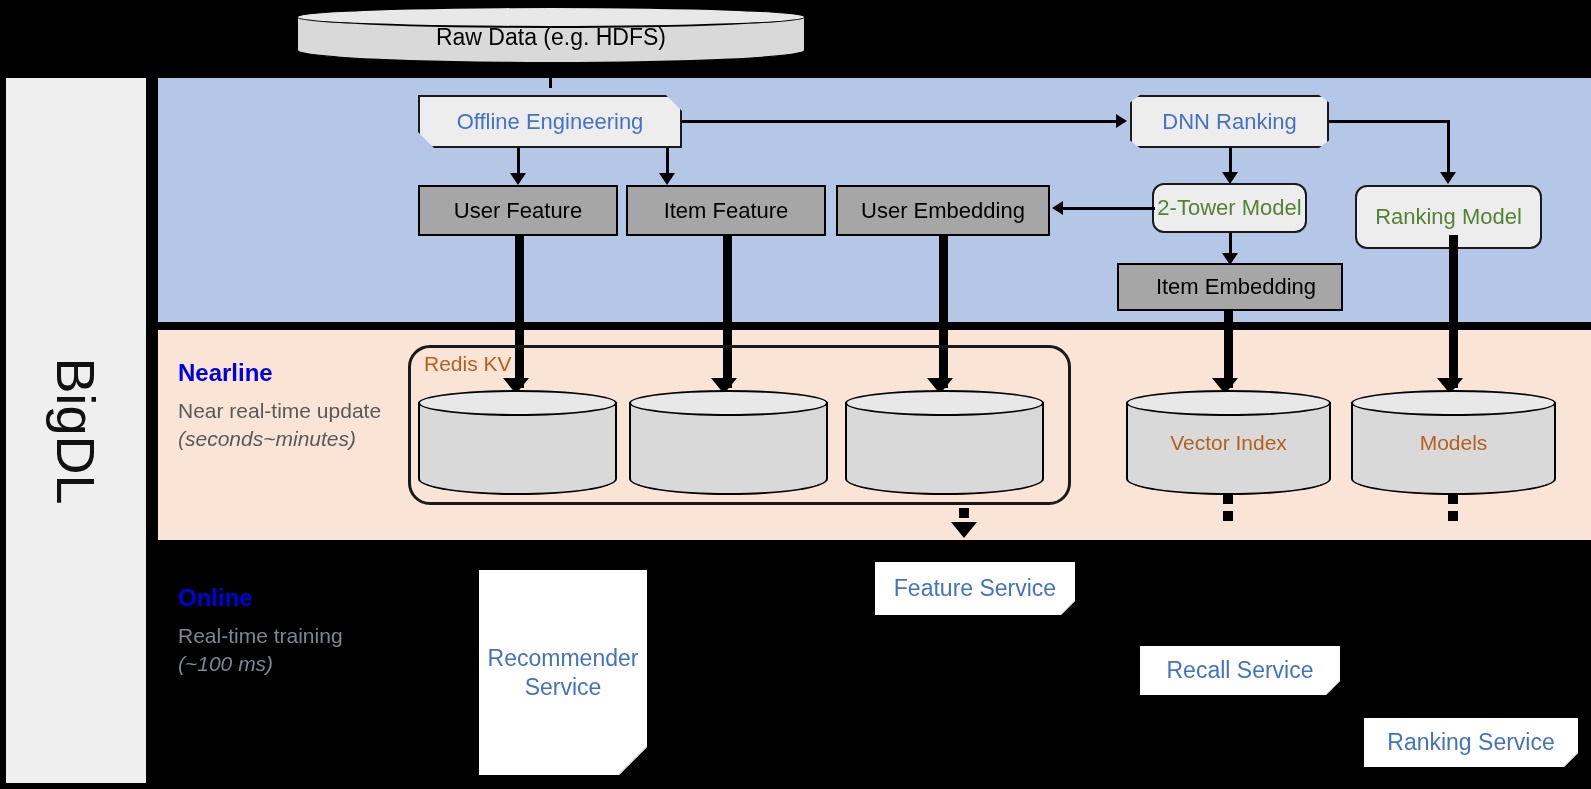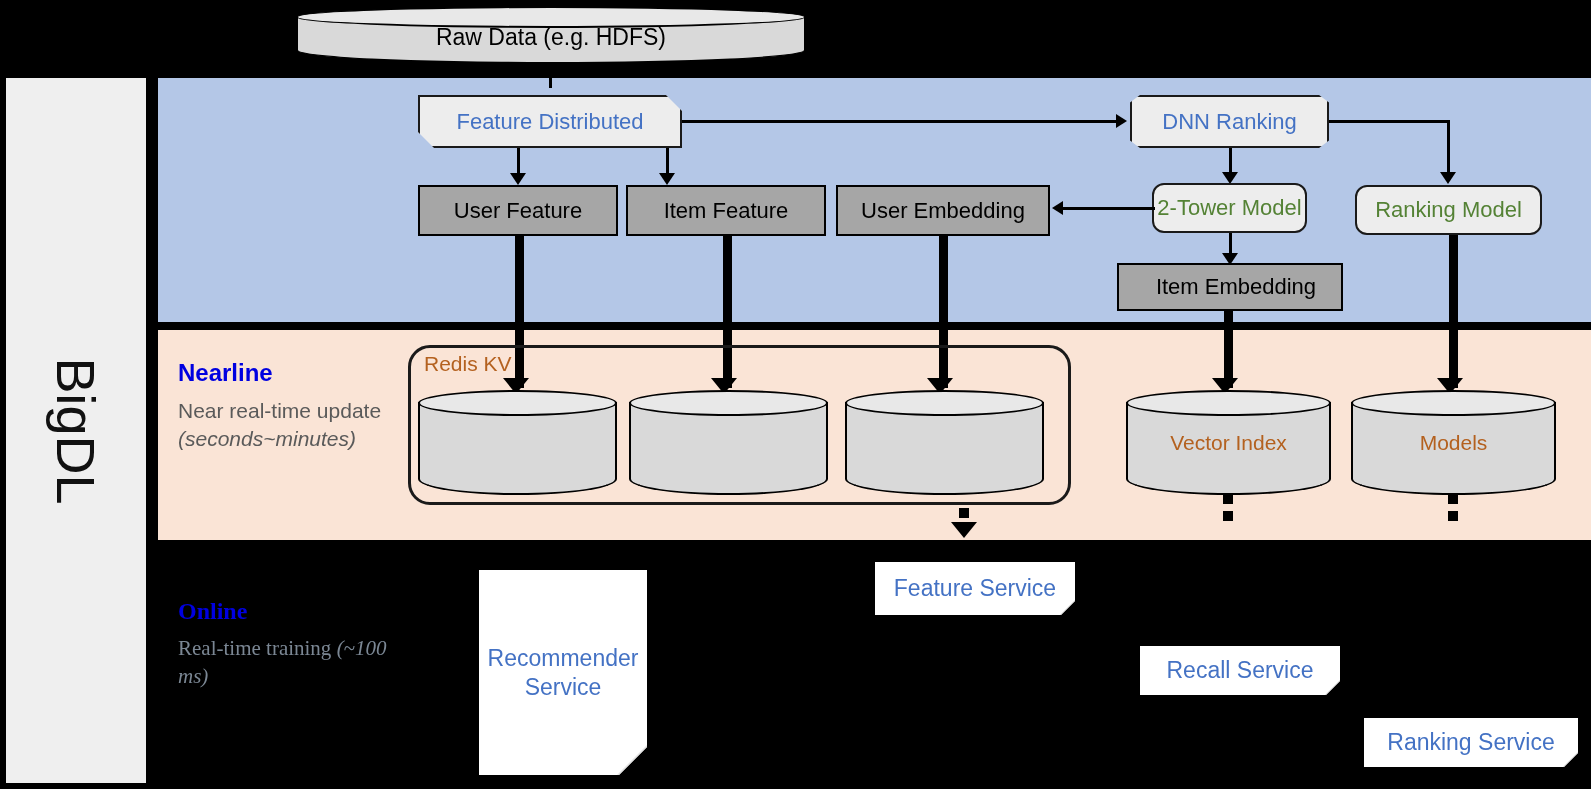--- a/index.html
+++ b/index.html
@@ -33,21 +33,21 @@
   }
 
   
   .band-caption { position:absolute; }
   .band-title { font-size:24px; color:#0000E0; font-weight:600; margin-bottom:10px; }
   .band-sub   { font-size:21px; color:#5A5A5A; line-height:1.32; max-width:210px; }
   .band-sub i { font-style:italic; }
 
   #cap-offline  { left:178px; top:97px; }
   #cap-nearline { left:178px; top:359px; }
-  #cap-online   { left:178px; top:598px;font-family:Liberation Serif, serif; }
+  #cap-online   { left:178px; top:584px; }
   #cap-online .band-sub { color:#7B8794; }
 
   
   .node { position:absolute; display:flex; align-items:center; justify-content:center;
           text-align:center; }
   .node span { display:block; }
 
   
   .box-grey {
     background:#A6A6A6; border:2.5px solid #000;
@@ -186,21 +186,21 @@
   <div class="cyl" id="raw-data">
     <div class="cyl-body"></div>
     <div class="cyl-top"></div>
     <div class="cyl-label">Raw Data (e.g. HDFS)</div>
   </div>
 
   <div class="line thin-v" style="left:549px; top:64px; height:24px;"></div>
   <div class="arrow-down fat" style="left:538px; top:62px;"></div>
 
   <div class="node box-proc shape-card" id="feature-engineering" style="left:418px; top:95px; width:264px; height:53px;">
-    <span class="txt-blue">Feature Distributed</span>
+    <span class="txt-blue">Offline Engineering</span>
   </div>
 
   <div class="node box-proc shape-bracket" id="dnn-training" style="left:1130px; top:95px; width:199px; height:53px;">
     <span class="txt-blue">DNN Ranking</span>
   </div>
 
   <div class="line thin-h" style="left:682px; top:120px; width:434px;"></div>
   <div class="arrow-right" style="left:1116px; top:114px;"></div>
 
   <div class="line thin-v" style="left:517px; top:148px; height:32px;"></div>
@@ -228,21 +228,21 @@
     <span>User Embedding</span>
   </div>
 
   <div class="node box-proc shape-round" id="two-tower-model" style="left:1152px; top:183px; width:155px; height:50px;">
     <span class="txt-green">2-Tower Model</span>
   </div>
 
   <div class="line thin-h" style="left:1063px; top:207px; width:92px;"></div>
   <div class="arrow-left" style="left:1052px; top:201px;"></div>
 
-  <div class="node box-proc shape-round" id="ranking-model" style="left:1355px; top:185px; width:187px; height:50px;text-align:right;">
+  <div class="node box-proc shape-round" id="ranking-model" style="left:1355px; top:185px; width:187px; height:64px;text-align:right;">
     <span class="txt-green">Ranking Model</span>
   </div>
 
   <div class="line thin-v" style="left:1229px; top:233px; height:28px;"></div>
   <div class="arrow-down" style="left:1222px; top:253px;"></div>
 
   <div class="node box-grey" id="item-embedding" style="left:1117px; top:263px; width:226px; height:48px;padding-left:12px;">
     <span>Item Embedding</span>
   </div>
 

